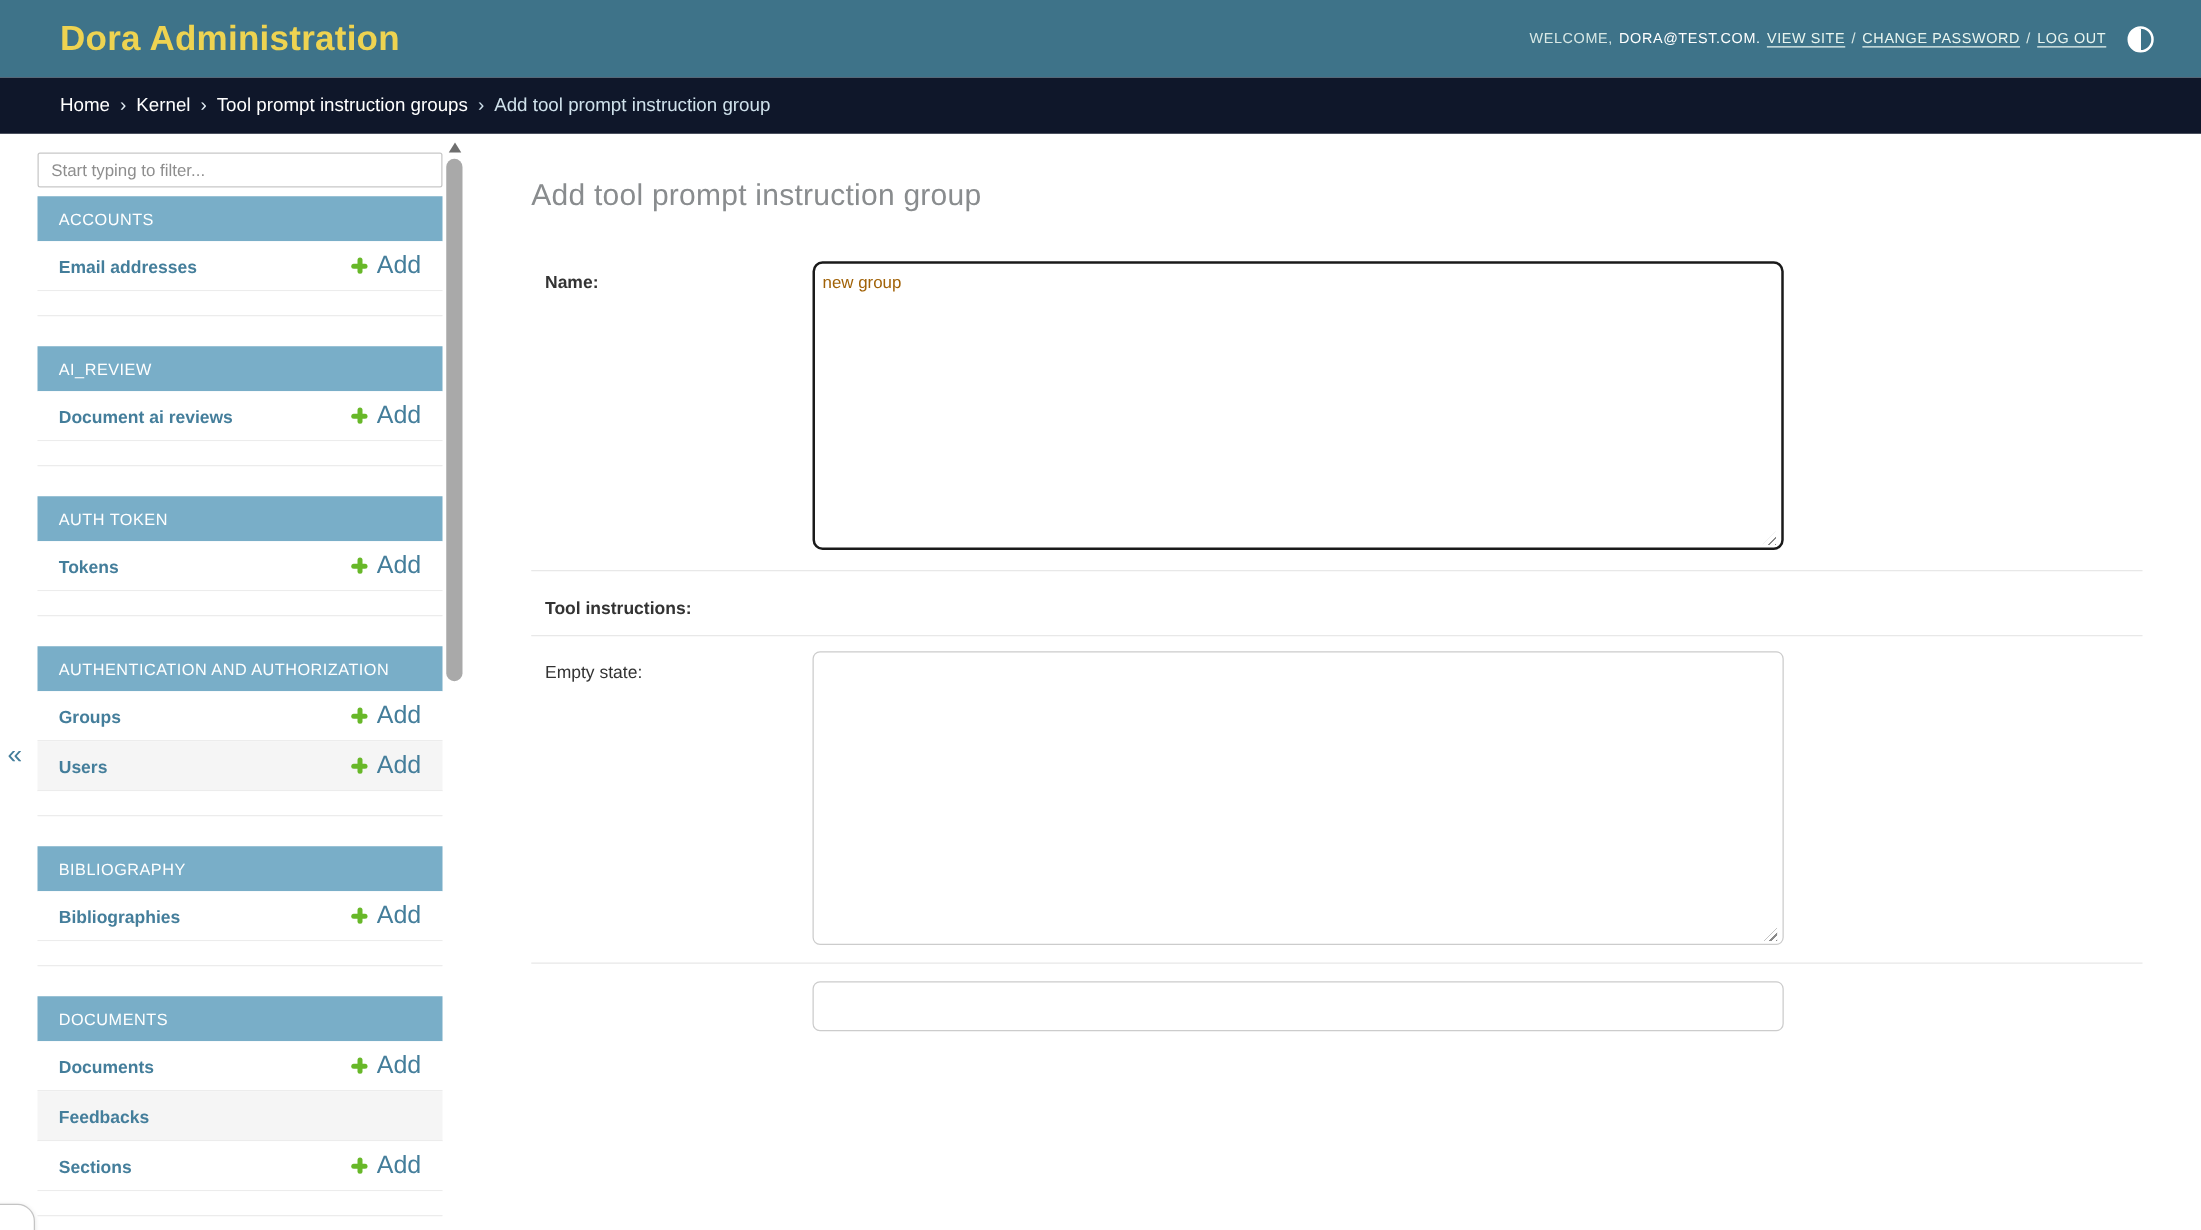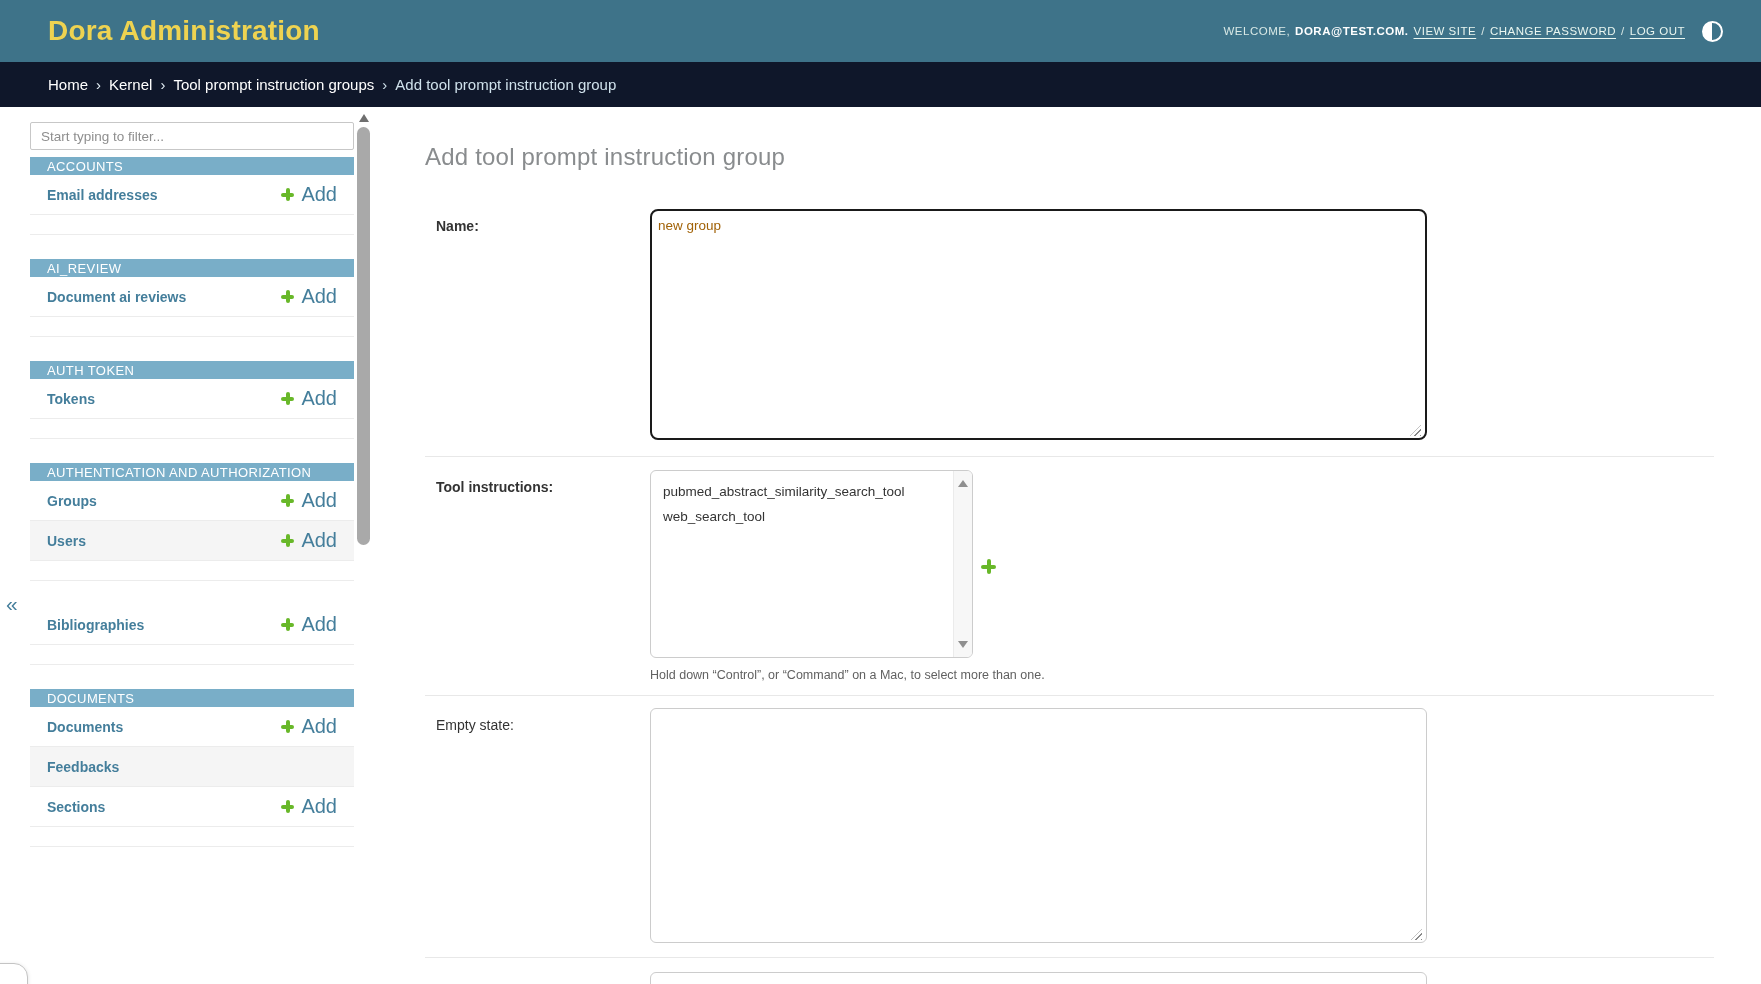--- a/index.html
+++ b/index.html
@@ -13,21 +13,21 @@
   
   .hdr {
     position:absolute; left:0; top:0; width:1761px; height:62px;
     background:#3e7389; display:flex; align-items:center; padding:0 38px 0 48px;
   }
   .brand { color:#eed351; font-size:28px; font-weight:700; letter-spacing:.2px; }
   .usertools {
     margin-left:auto; display:flex; align-items:center; gap:5px;
     color:#d9e9e6; font-size:11.5px; letter-spacing:.5px; white-space:nowrap;
   }
-  .usertools .uname { color:#fff; font-weight:bold; }
+  .usertools .uname { color:#fff; font-weight:normal; }
   .usertools a { color:#e9f6f0; text-decoration:underline; text-underline-offset:3px; }
   .theme-toggle {
     width:21px; height:21px; border:2.5px solid #fff; border-radius:50%;
     margin-left:12px; display:inline-block;
     background:linear-gradient(90deg,#fff 0 50%,rgba(0,0,0,0) 50% 100%);
   }
 
   
   .crumbs {
     position:absolute; left:0; top:62px; width:1761px; height:45px;
@@ -41,21 +41,21 @@
   
   .sidebar { position:absolute; left:30px; top:122px; width:324px; }
   .filter-input {
     width:324px; height:28px; border:1px solid #c7c7c7; border-radius:2px;
     padding:0 10px; font-size:13.5px; color:#333; margin-bottom:7px;
     font-family:inherit; background:#fff; display:block;
   }
   .filter-input::placeholder { color:#8e8e8e; }
   .nav-module { margin-bottom:24px; }
   .nav-module-header {
-    height:18px; background:#79aec8; color:#fff; display:flex; align-items:center;
+    height:36px; background:#79aec8; color:#fff; display:flex; align-items:center;
     padding:0 17px; font-size:13px; letter-spacing:.4px;
   }
   .nav-row {
     height:40px; display:flex; align-items:center; justify-content:space-between;
     padding:0 17px; border-bottom:1px solid #ececec; background:#fff;
   }
   .nav-row.striped { background:#f5f5f5; }
   .nav-row-label { color:#447e9b; font-weight:bold; font-size:14px; }
   .add-link { display:flex; align-items:center; gap:7px; color:#447e9b; font-size:20px; }
   .plus { position:relative; width:13px; height:13px; display:inline-block; }
@@ -232,20 +232,21 @@
         <div class="nav-row striped">
           <a class="nav-row-label">Users</a>
           <a class="add-link">
             <span class="plus"></span>
             <span>Add</span>
           </a>
         </div>
         <div class="nav-module-footer"></div>
       </div>
       <div class="nav-module">
+        <div class="nav-module-header">BIBLIOGRAPHY</div>
         <div class="nav-row">
           <a class="nav-row-label">Bibliographies</a>
           <a class="add-link">
             <span class="plus"></span>
             <span>Add</span>
           </a>
         </div>
         <div class="nav-module-footer"></div>
       </div>
       <div class="nav-module">
@@ -291,36 +292,20 @@
     </div>
     <div class="field-col">
       <textarea class="ta ta-name" style="">new group</textarea>
       <div class="grip grip-name" style="left:760px; top:216px;"></div>
     </div>
   </div>
 
   <div class="form-row row-tools">
     <div class="label-col req">
       <label>Tool instructions:</label>
-    </div>
-    <div class="field-col">
-      <div class="multi-select">
-        <div class="options">
-            <div class="option">pubmed_abstract_similarity_search_tool</div>
-            <div class="option">web_search_tool</div>
-          </div>
-        <div class="select-scroll">
-          <div class="tri-up-s"></div>
-          <div class="tri-down-s"></div>
-        </div>
-      </div>
-      <a class="related-add" title="">
-        <span class="plus"></span>
-      </a>
-      <div class="help-text">Hold down “Control”, or “Command” on a Mac, to select more than one.</div>
     </div>
   </div>
 
   <div class="form-row row-empty">
     <div class="label-col">
       <label>Empty state:</label>
     </div>
     <div class="field-col">
       <textarea class="ta ta-empty" style=""></textarea>
       <div class="grip grip-empty" style="left:761px; top:221px;"></div>

